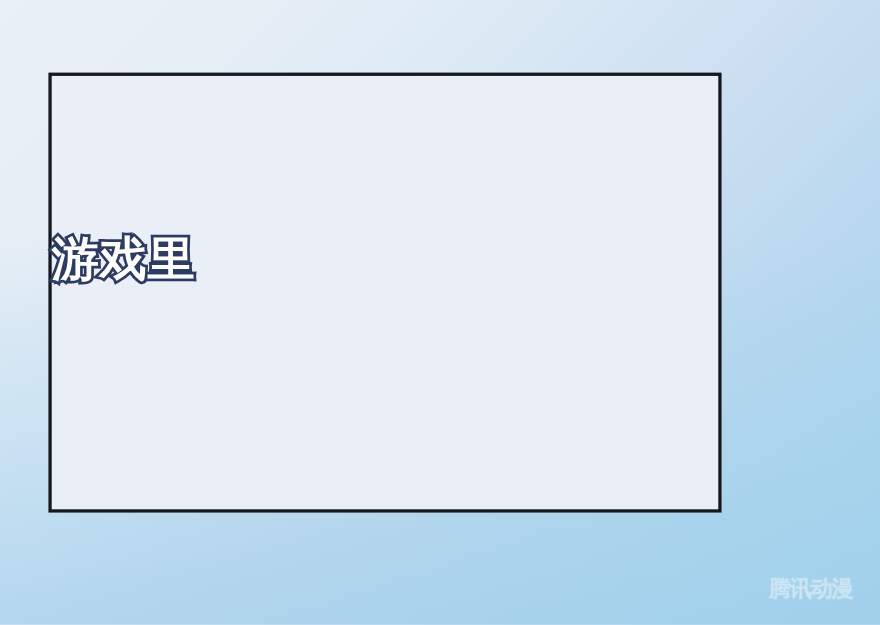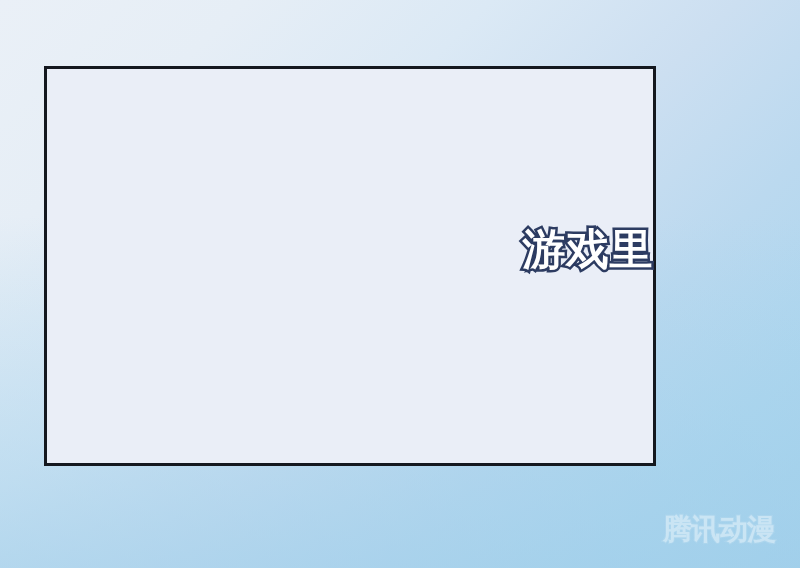--- a/index.html
+++ b/index.html
@@ -54,23 +54,23 @@
     box-sizing: border-box;
     background: #eaeef7;
     border: 3px solid #14181f;
     z-index: 2;
   }
 
   
   .caption {
     position: absolute;
     left: 0;
-    top: 159px;
+    top: 146px;
     width: 100%;
-    text-align: right;
+    text-align: left;
     pointer-events: none;
   }
 
   .caption-text {
     display: inline-block;
     font-family: "DejaVu Sans", "Liberation Sans", sans-serif;
     font-size: 43px;
     font-weight: 700;
     line-height: 1;
     letter-spacing: 0.5px;
@@ -88,22 +88,22 @@
   #watermark {
     position: absolute;
     right: 25px;
     bottom: 22px;
     z-index: 3;
     pointer-events: none;
   }
 
   .watermark-text {
     display: inline-block;
-    font-family: Liberation Mono, monospace;
-    font-size: 29px;
+    font-family: Liberation Serif, serif;
+    font-size: 20px;
     font-weight: 700;
     line-height: 1;
     letter-spacing: -1px;
     color: rgba(232, 244, 251, 0.55);
     -webkit-text-stroke: 2px rgba(176, 215, 238, 0.75);
     paint-order: stroke fill;
     opacity: 0.95;
     margin-left: 43px;
   }
 </style>

